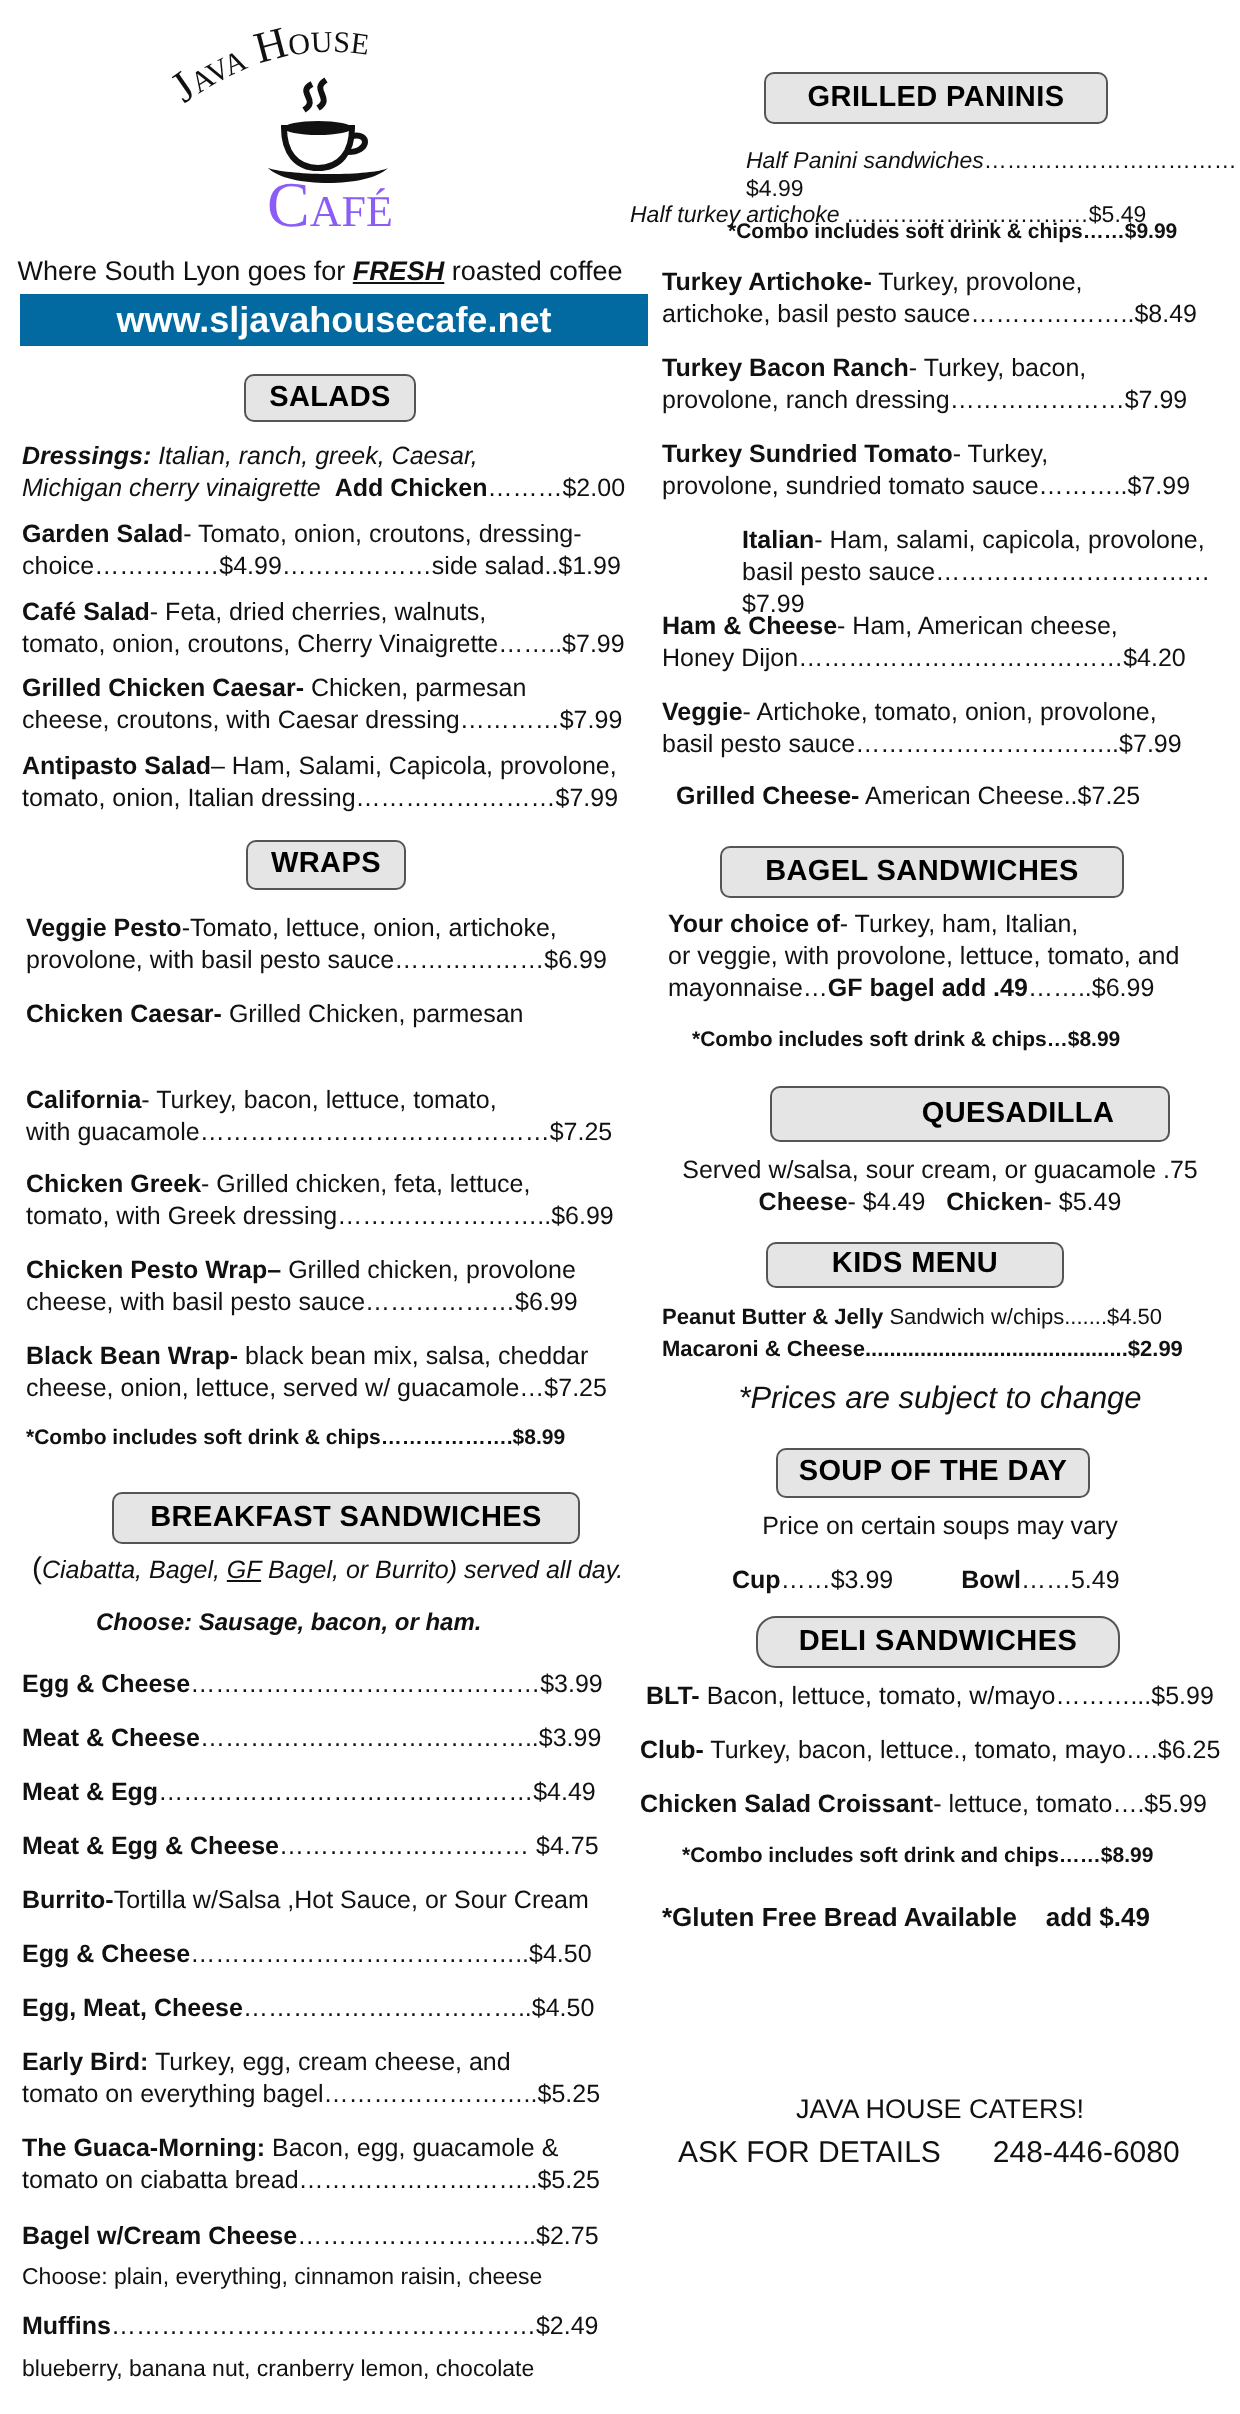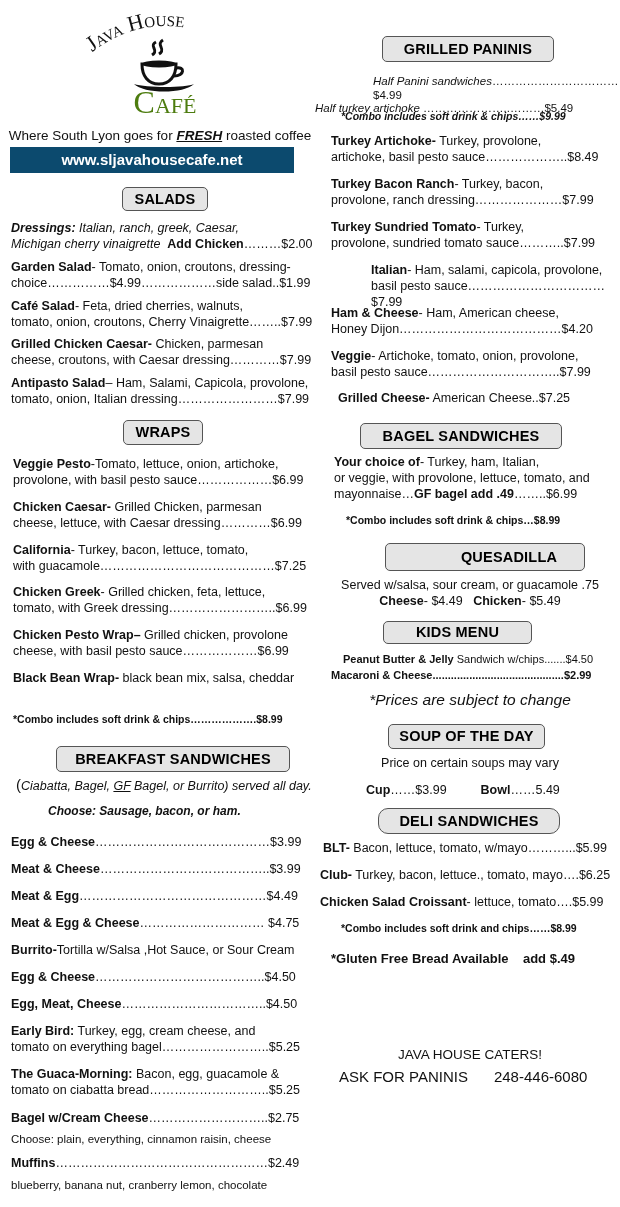--- a/index.html
+++ b/index.html
@@ -1,23 +1,23 @@
 <!DOCTYPE html>
 <html><head>
 <meta charset="utf-8">
 <style>
   html, body { margin: 0; padding: 0; background: #ffffff; }
   body { width: 620px; height: 1207px; position: relative; overflow: hidden;
          font-family: "Liberation Sans", sans-serif; color: #111111; }
   .abs { position: absolute; }
-  .logo-title { font-family: "Liberation Serif", serif; font-variant: small-caps; color: #4d7c0f; }
+  .logo-title { font-family: "Liberation Serif", serif; font-variant: small-caps; color: #8b5cf6; }
   .tagline { left: 0; width: 320px; top: 128px; text-align: center; font-size: 13.5px; }
   .tagline b { font-style: italic; text-decoration: underline; }
-  .urlbar { left: 10px; top: 147px; width: 284px; height: 26px; background: #0c4a6e; color: #fff;
-            font-weight: bold; font-size: 15px; text-align: center; line-height: 26px; }
+  .urlbar { left: 10px; top: 147px; width: 314px; height: 26px; background: #0369a1; color: #fff;
+            font-weight: bold; font-size: 18px; text-align: center; line-height: 26px; }
   .hbox { position: absolute; border: 1.5px solid #555; border-radius: 5px; background: #e5e5e5;
           font-family: "Liberation Sans", sans-serif; font-weight: 900; text-align: center;
           font-size: 14.5px; letter-spacing: 0.2px; color: #000; }
   .item { position: absolute; font-size: 12.5px; line-height: 16px; }
   .item b { font-weight: bold; }
   .small { font-size: 11.5px; line-height: 14px; }
   .combo { position: absolute; font-size: 10.5px; font-weight: bold; }
   .center { text-align: center; }
   .ital { font-style: italic; }
 </style>
@@ -53,25 +53,25 @@
   <b class="ital">Dressings:</b><span class="ital"> Italian, ranch, greek, Caesar,</span><br>
   <span class="ital">Michigan cherry vinaigrette</span>&nbsp; <b>Add Chicken</b><span>………$2.00</span>
 </div>
 <div class="item" style="left:11px;top:259px;"><b>Garden Salad</b><span>- Tomato, onion, croutons, dressing-</span><br><span>choice……………$4.99………………side salad..$1.99</span></div>
 <div class="item" style="left:11px;top:298px;"><b>Café Salad</b><span>- Feta, dried cherries, walnuts,</span><br><span>tomato, onion, croutons, Cherry Vinaigrette……..$7.99</span></div>
 <div class="item" style="left:11px;top:336px;"><b>Grilled Chicken Caesar-</b><span> Chicken, parmesan</span><br><span>cheese, croutons, with Caesar dressing…………$7.99</span></div>
 <div class="item" style="left:11px;top:375px;"><b>Antipasto Salad</b><span>– Ham, Salami, Capicola, provolone,</span><br><span>tomato, onion, Italian dressing……………………$7.99</span></div>
 
 <div class="hbox" style="left:123px;top:420px;width:78px;height:23px;line-height:23px;">WRAPS</div>
 <div class="item" style="left:13px;top:456px;"><b>Veggie Pesto</b><span>-Tomato, lettuce, onion, artichoke,</span><br><span>provolone, with basil pesto sauce………………$6.99</span></div>
-<div class="item" style="left:13px;top:499px;"><b>Chicken Caesar-</b><span> Grilled Chicken, parmesan</span><br><span>cheese, lettuce, with Caesar dressing…………$6.99</span></div>
+<div class="item" style="left:13px;top:499px;"><b>Chicken Caesar-</b><span> Grilled Chicken, parmesan</span><br></div>
 <div class="item" style="left:13px;top:542px;"><b>California</b><span>- Turkey, bacon, lettuce, tomato,</span><br><span>with guacamole……………………………………$7.25</span></div>
 <div class="item" style="left:13px;top:584px;"><b>Chicken Greek</b><span>- Grilled chicken, feta, lettuce,</span><br><span>tomato, with Greek dressing……………………..$6.99</span></div>
 <div class="item" style="left:13px;top:627px;"><b>Chicken Pesto Wrap–</b><span> Grilled chicken, provolone</span><br><span>cheese, with basil pesto sauce………………$6.99</span></div>
-<div class="item" style="left:13px;top:670px;"><b>Black Bean Wrap-</b><span> black bean mix, salsa, cheddar</span><br></div>
+<div class="item" style="left:13px;top:670px;"><b>Black Bean Wrap-</b><span> black bean mix, salsa, cheddar</span><br><span>cheese, onion, lettuce, served w/ guacamole…$7.25</span></div>
 <div class="combo" style="left:13px;top:713px;">*Combo includes soft drink &amp; chips……………….$8.99</div>
 
 <div class="hbox" style="left:56px;top:746px;width:232px;height:24px;line-height:24px;">BREAKFAST SANDWICHES</div>
 <div class="item ital" style="left:16px;top:777px;font-size:12.5px;">
   <span style="font-style:normal;font-size:15px">(</span><span>Ciabatta, Bagel, </span><u>GF</u><span> Bagel, or Burrito) served all day.</span>
 </div>
 <div class="item ital" style="left:48px;top:803px;font-weight:bold;font-size:12px;">Choose: Sausage, bacon, or ham.</div>
 
 <div class="item" style="left:11px;top:834px;"><b>Egg &amp; Cheese</b><span>……………………………………</span><span>$3.99</span></div>
 <div class="item" style="left:11px;top:861px;"><b>Meat &amp; Cheese</b><span>…………………………………..</span><span>$3.99</span></div>
@@ -83,21 +83,21 @@
 <div class="item" style="left:11px;top:1023px;"><b>Early Bird:</b><span> Turkey, egg, cream cheese, and</span><br><span>tomato on everything bagel……………………..$5.25</span></div>
 <div class="item" style="left:11px;top:1066px;"><b>The Guaca-Morning:</b><span> Bacon, egg, guacamole &amp;</span><br><span>tomato on ciabatta bread………………………..$5.25</span></div>
 <div class="item" style="left:11px;top:1110px;"><b>Bagel w/Cream Cheese</b><span>………………………..</span><span>$2.75</span></div>
 <div class="item small" style="left:11px;top:1132px;">Choose: plain, everything, cinnamon raisin, cheese</div>
 <div class="item" style="left:11px;top:1155px;"><b>Muffins</b><span>……………………………………………</span><span>$2.49</span></div>
 <div class="item small" style="left:11px;top:1178px;">blueberry, banana nut, cranberry lemon, chocolate</div>
 
 <div class="hbox" style="left:382px;top:36px;width:170px;height:24px;line-height:24px;">GRILLED PANINIS</div>
 <div class="item ital small" style="left:331px;top:74px;font-size:11.5px;margin-left:42px;"><span>Half Panini sandwiches</span><span style="font-style:normal">……………………………$4.99</span></div>
 <div class="item ital small" style="left:315px;top:89px;font-size:11.5px;margin-top:12px;"><span>Half turkey artichoke </span><span style="font-style:normal">…………………..………$5.49</span></div>
-<div class="combo" style="left:341px;top:110px;font-style:italic;">*Combo includes soft drink &amp; chips……$9.99</div>
+<div class="combo" style="left:364px;top:110px;">*Combo includes soft drink &amp; chips……$9.99</div>
 <div class="item" style="left:331px;top:133px;"><b>Turkey Artichoke-</b><span> Turkey, provolone,</span><br><span>artichoke, basil pesto sauce………………..$8.49</span></div>
 <div class="item" style="left:331px;top:176px;"><b>Turkey Bacon Ranch</b><span>- Turkey, bacon,</span><br><span>provolone, ranch dressing…………………$7.99</span></div>
 <div class="item" style="left:331px;top:219px;"><b>Turkey Sundried Tomato</b><span>- Turkey,</span><br><span>provolone, sundried tomato sauce………..$7.99</span></div>
 <div class="item" style="left:331px;top:262px;margin-left:40px;"><b>Italian</b><span>- Ham, salami, capicola, provolone,</span><br><span>basil pesto sauce……………………………$7.99</span></div>
 <div class="item" style="left:331px;top:305px;"><b>Ham &amp; Cheese</b><span>- Ham, American cheese,</span><br><span>Honey Dijon…………………………………$4.20</span></div>
 <div class="item" style="left:331px;top:348px;"><b>Veggie</b><span>- Artichoke, tomato, onion, provolone,</span><br><span>basil pesto sauce…………………………..$7.99</span></div>
 <div class="item" style="left:338px;top:390px;"><b>Grilled Cheese-</b><span> American Cheese..$7.25</span></div>
 
 <div class="hbox" style="left:360px;top:423px;width:200px;height:24px;line-height:24px;">BAGEL SANDWICHES</div>
 <div class="item" style="left:334px;top:454px;">
@@ -105,29 +105,29 @@
   <span>or veggie, with provolone, lettuce, tomato, and</span><br>
   <span>mayonnaise…</span><b>GF bagel add .49</b><span>……..$6.99</span>
 </div>
 <div class="combo" style="left:346px;top:514px;">*Combo includes soft drink &amp; chips…$8.99</div>
 
 <div class="hbox" style="left:385px;top:543px;width:150px;height:26px;line-height:26px;padding-left:48px;">QUESADILLA</div>
 <div class="item center" style="left:320px;width:300px;top:577px;">Served w/salsa, sour cream, or guacamole .75</div>
 <div class="item center" style="left:320px;width:300px;top:593px;"><b>Cheese</b><span>- $4.49</span>&nbsp;&nbsp; <b>Chicken</b><span>- $5.49</span></div>
 
 <div class="hbox" style="left:383px;top:621px;width:147px;height:21px;line-height:21px;">KIDS MENU</div>
-<div class="item small" style="left:331px;top:652px;font-size:11px;margin-left:12px;"><b style="font-weight:600">Peanut Butter &amp; Jelly</b><span> Sandwich w/chips.......$4.50</span></div>
+<div class="item small" style="left:331px;top:652px;font-size:11px;"><b style="font-weight:600">Peanut Butter &amp; Jelly</b><span> Sandwich w/chips.......$4.50</span></div>
 <div class="item small" style="left:331px;top:668px;font-size:11px;font-weight:600;">Macaroni &amp; Cheese...........................................$2.99</div>
 <div class="item ital center" style="left:320px;width:300px;top:690px;font-size:15.5px;line-height:20px;">*Prices are subject to change</div>
 
 <div class="hbox" style="left:388px;top:724px;width:155px;height:23px;line-height:23px;">SOUP OF THE DAY</div>
 <div class="item center" style="left:320px;width:300px;top:755px;">Price on certain soups may vary</div>
 <div class="item" style="left:366px;top:782px;"><b>Cup</b><span>……$3.99</span><span style="display:inline-block;width:34px"></span><b>Bowl</b><span>……5.49</span></div>
 
 <div class="hbox" style="left:378px;top:808px;width:180px;height:24px;line-height:24px;border-radius:10px;">DELI SANDWICHES</div>
 <div class="item" style="left:323px;top:840px;"><b>BLT-</b><span> Bacon, lettuce, tomato, w/mayo………...$5.99</span></div>
 <div class="item" style="left:320px;top:867px;"><b>Club-</b><span> Turkey, bacon, lettuce., tomato, mayo….$6.25</span></div>
 <div class="item" style="left:320px;top:894px;"><b>Chicken Salad Croissant</b><span>- lettuce, tomato….$5.99</span></div>
 <div class="combo" style="left:341px;top:922px;">*Combo includes soft drink and chips……$8.99</div>
 <div class="item" style="left:331px;top:951px;font-weight:bold;font-size:13px;white-space:pre;">*Gluten Free Bread Available    add $.49</div>
 
 <div class="item center" style="left:320px;width:300px;top:1047px;font-size:13.5px;">JAVA HOUSE CATERS!</div>
-<div class="item" style="left:339px;top:1068px;font-size:15px;line-height:18px;"><span>ASK FOR PANINIS</span><span style="display:inline-block;width:26px"></span><span>248-446-6080</span></div>
+<div class="item" style="left:339px;top:1068px;font-size:15px;line-height:18px;"><span>ASK FOR DETAILS</span><span style="display:inline-block;width:26px"></span><span>248-446-6080</span></div>
 
 </body></html>

